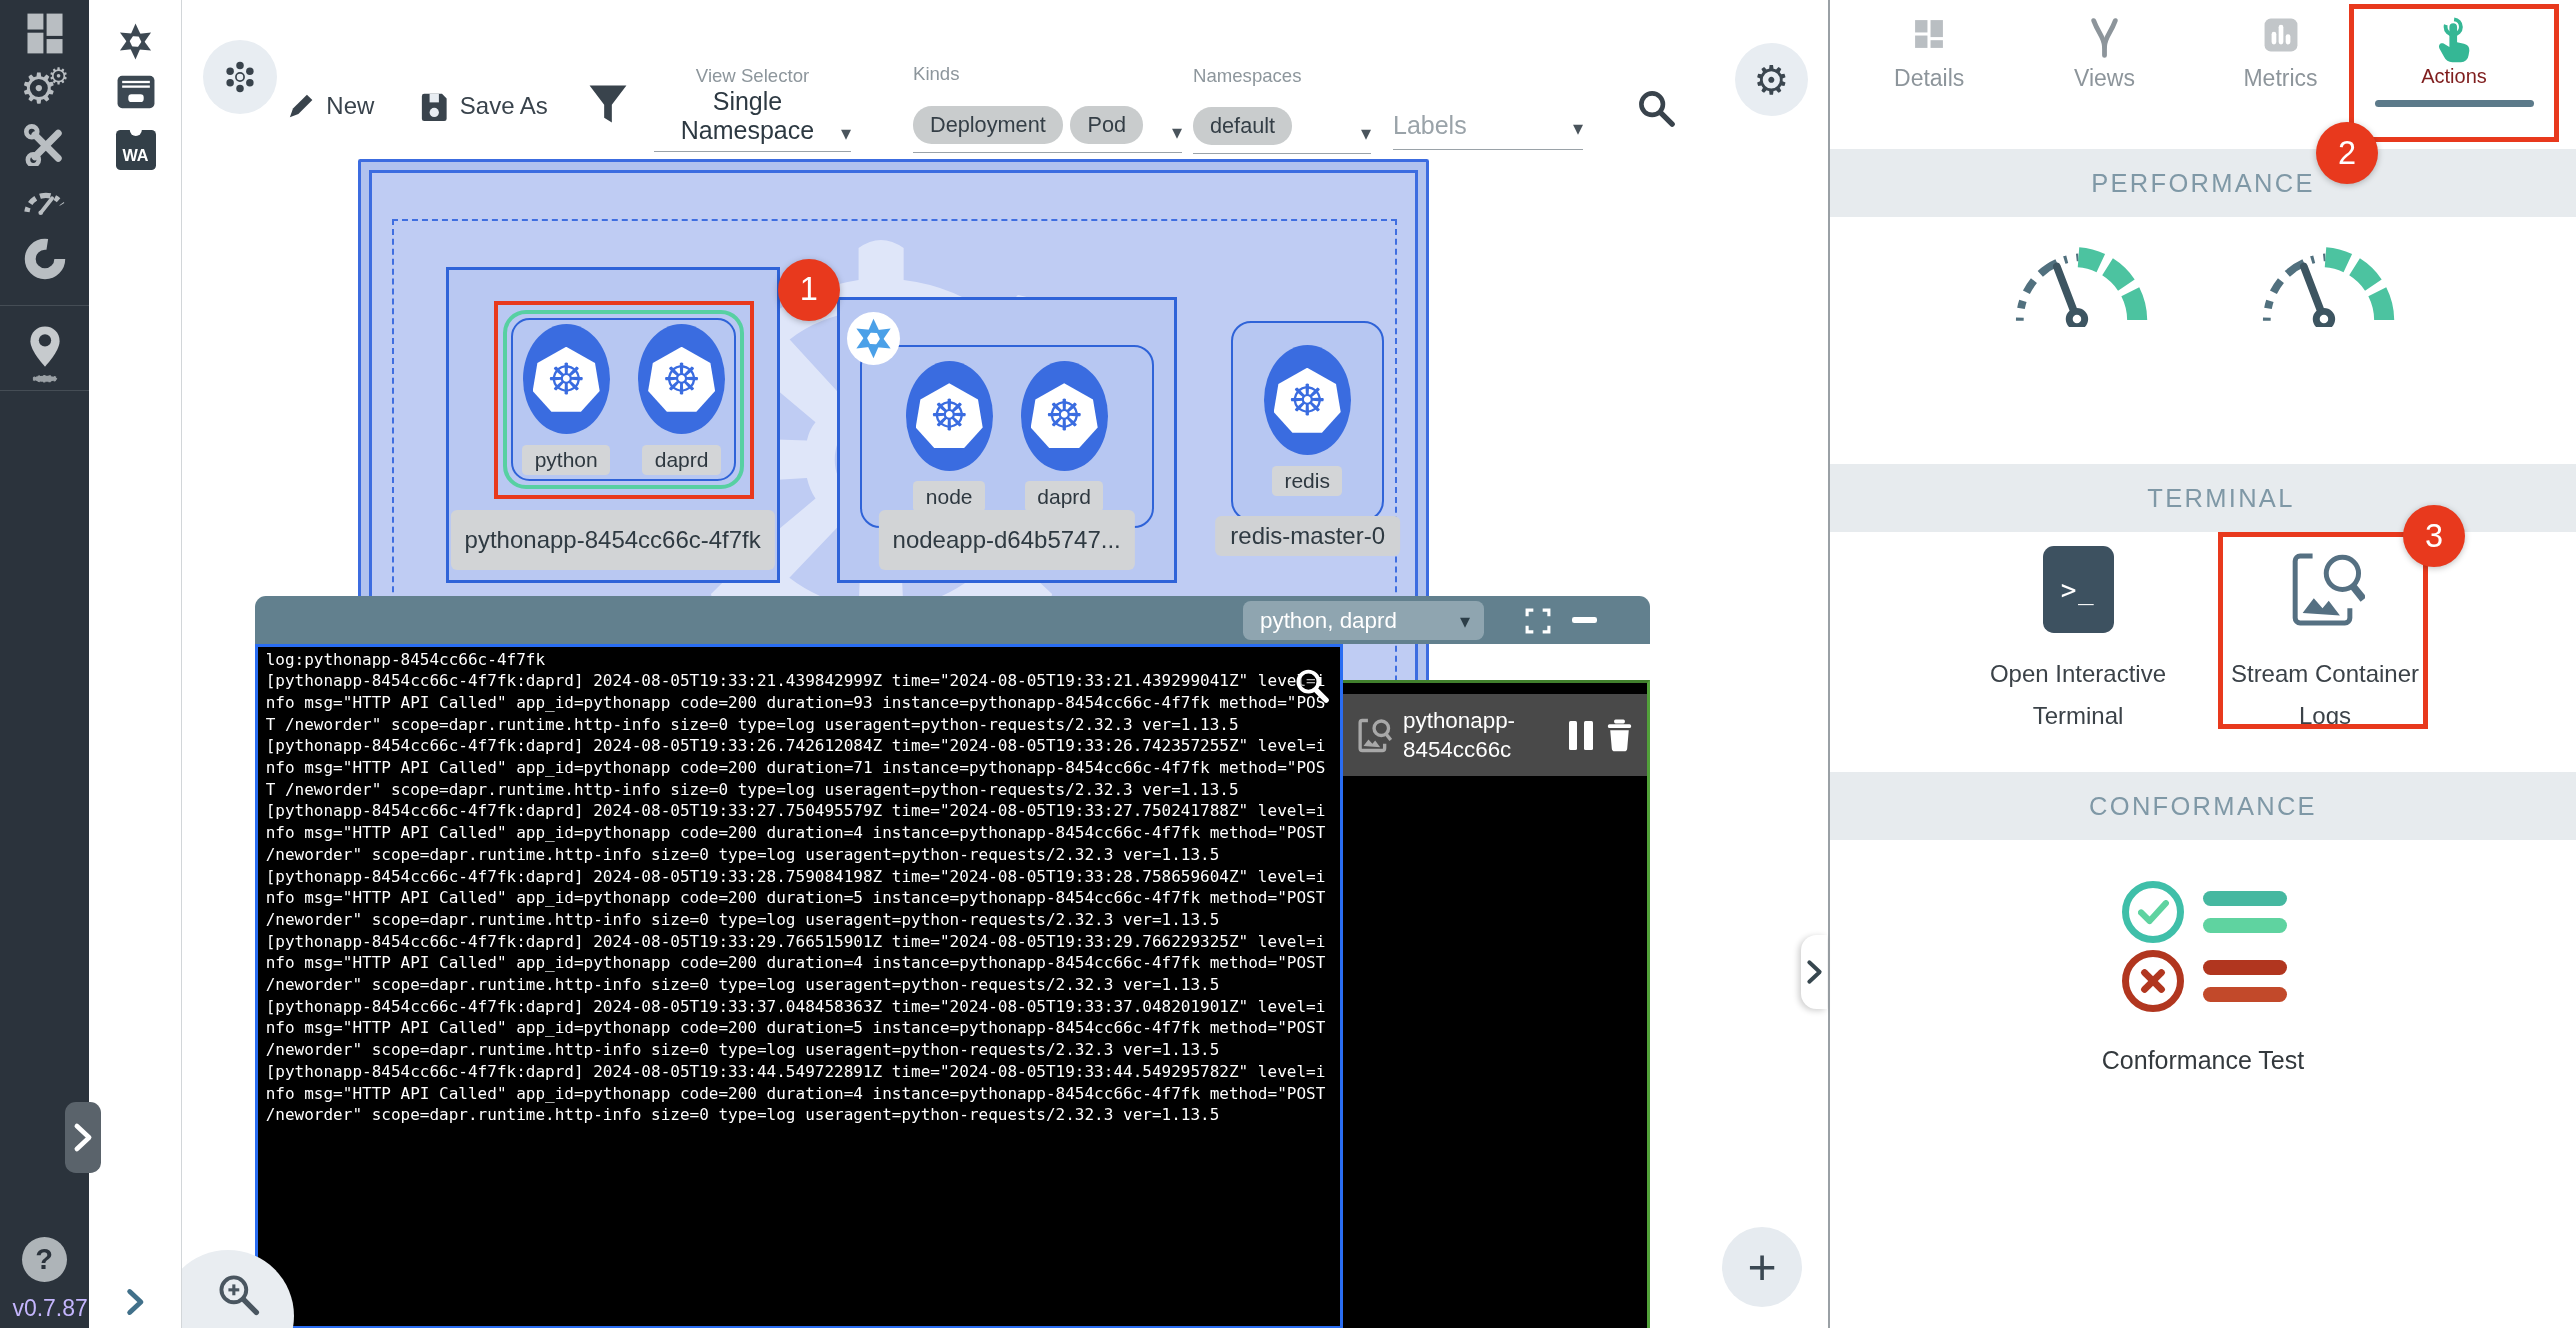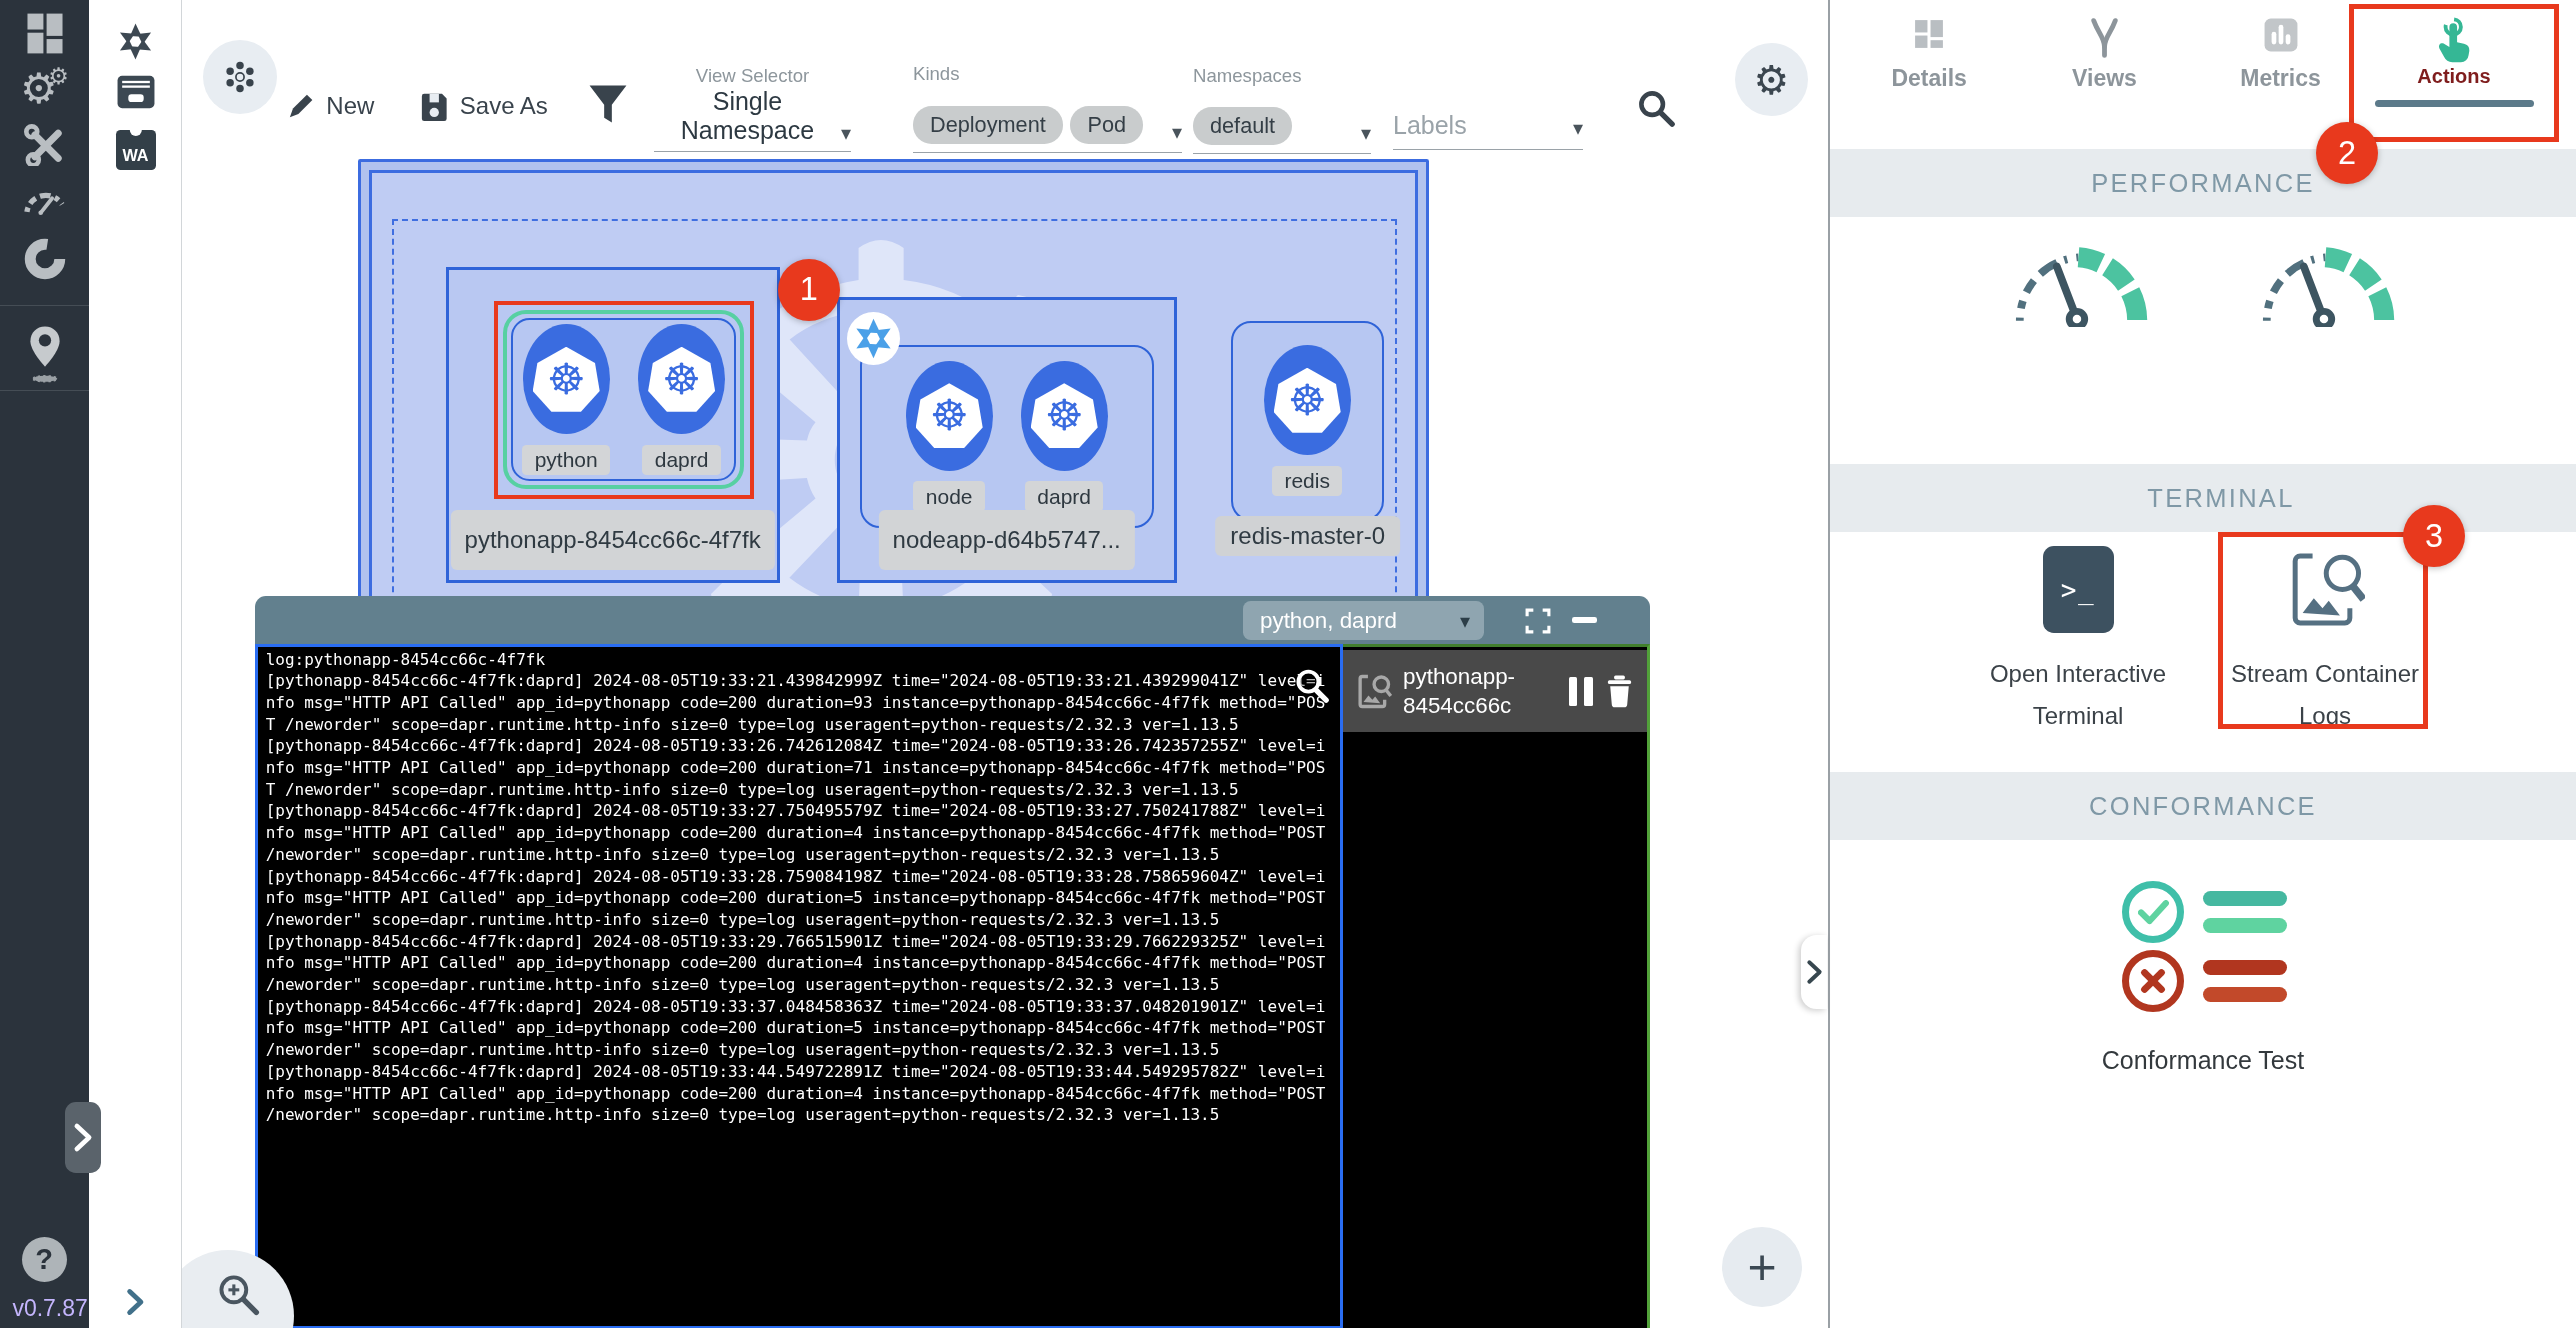--- a/index.html
+++ b/index.html
@@ -95,21 +95,21 @@
                  padding:0 14px 0 17px; color:#fff; font-size:22.4px; }
   #term-select .tb-caret { color:#2c3e48; }
   #term-fullscreen { position:absolute; left:1269px; top:10.8px; }
   #term-minimize { position:absolute; left:1317px; top:21px; width:25px; height:6.2px; background:#fff; border-radius:2.3px; }
   #term-body { display:flex; height:685px; }
   #log-area { width:1114px; background:#000; border:3.1px solid #2a6df2; padding:1.5px 7.7px;
               font-family:"DejaVu Sans Mono", monospace; font-size:16px; line-height:21.7px;
               color:#fff; overflow:hidden; position:relative; }
   .log-rec { word-break:break-all; }
   #log-search { position:absolute; left:1035px; top:20px; }
-  #log-tabs { flex:1; background:#000; border-top:3.9px solid #417f2d; border-right:3.9px solid #52a23a; padding-top:3px; }
+  #log-tabs { flex:1; background:#000; border-top:3.9px solid #417f2d; border-right:3.9px solid #52a23a; padding-top:11px;margin-top:36px; }
   #tab-item { height:82px; background:#494949; display:flex; align-items:center; padding:0 12.4px; gap:10.8px; }
   #tab-pod-name { width:155px; font-size:22.4px; color:#fff; line-height:1.3; overflow-wrap:anywhere; }
   #pause-ic { display:flex; gap:7px; margin-left:auto; }
   #pause-ic div { width:8.5px; height:29px; background:#fff; border-radius:1.5px; }
 
   
   #zoom-btn { position:absolute; left:162px; top:1250px; width:132px; height:132px; border-radius:50%;
               background:#e9edf1; z-index:12; }
   #zoom-btn svg { position:absolute; left:54px; top:22.4px; }
   #plus-fab { position:absolute; left:1722px; top:1227px; width:80px; height:80px; border-radius:50%;
@@ -117,21 +117,21 @@
               font-size:50px; font-weight:300; color:#3b4853; z-index:12; }
   #panel-toggle { position:absolute; left:1801px; top:935px; width:26px; height:74px; background:#fff;
                   border-radius:15.5px 0 0 15.5px; box-shadow:-2.3px 1.5px 6.2px rgba(0,0,0,.2);
                   display:flex; align-items:center; justify-content:center; color:#37474f; z-index:12; }
 
   
   #rpanel { position:absolute; left:1828px; top:0; width:748px; height:1329px; background:#fff;
             border-left:2.3px solid #9aa0a5; z-index:5; }
   .rtab { position:absolute; width:155px; text-align:center; top:17px; }
   .rtab .ric { height:48px; display:flex; align-items:flex-start; justify-content:center; }
-  .rtab .rlabel { font-size:23px; color:#8d959b;font-weight:bold; }
+  .rtab .rlabel { font-size:23px; color:#8d959b; }
   #rtab-details { left:21.7px; } #rtab-views { left:197px; } #rtab-metrics { left:373px; }
   #rtab-actions { left:539px; width:170px; }
   #rtab-actions .rlabel { font-size:20px; color:#7f1d1d; }
   #actions-underline { width:159px; height:7px; background:#5c7a8a; border-radius:3.9px; margin:12.4px auto 0; }
   #ann-box-2 { position:absolute; left:519px; top:3.9px; width:210px; height:138px; border:5.4px solid #e8391d; z-index:3; }
   #badge-2 { left:486px; top:122px; z-index:4; }
   .band { position:absolute; left:0; right:0; height:68px; background:#e7ebee; display:flex;
           align-items:center; justify-content:center; font-size:25.5px; color:#7f98a6; letter-spacing:2.3px; }
   #band-perf { top:149px; } #band-term { top:464px;padding-left:36px; } #band-conf { top:772px; }
   .panel-item { position:absolute; width:232px; display:flex; flex-direction:column; align-items:center; }

